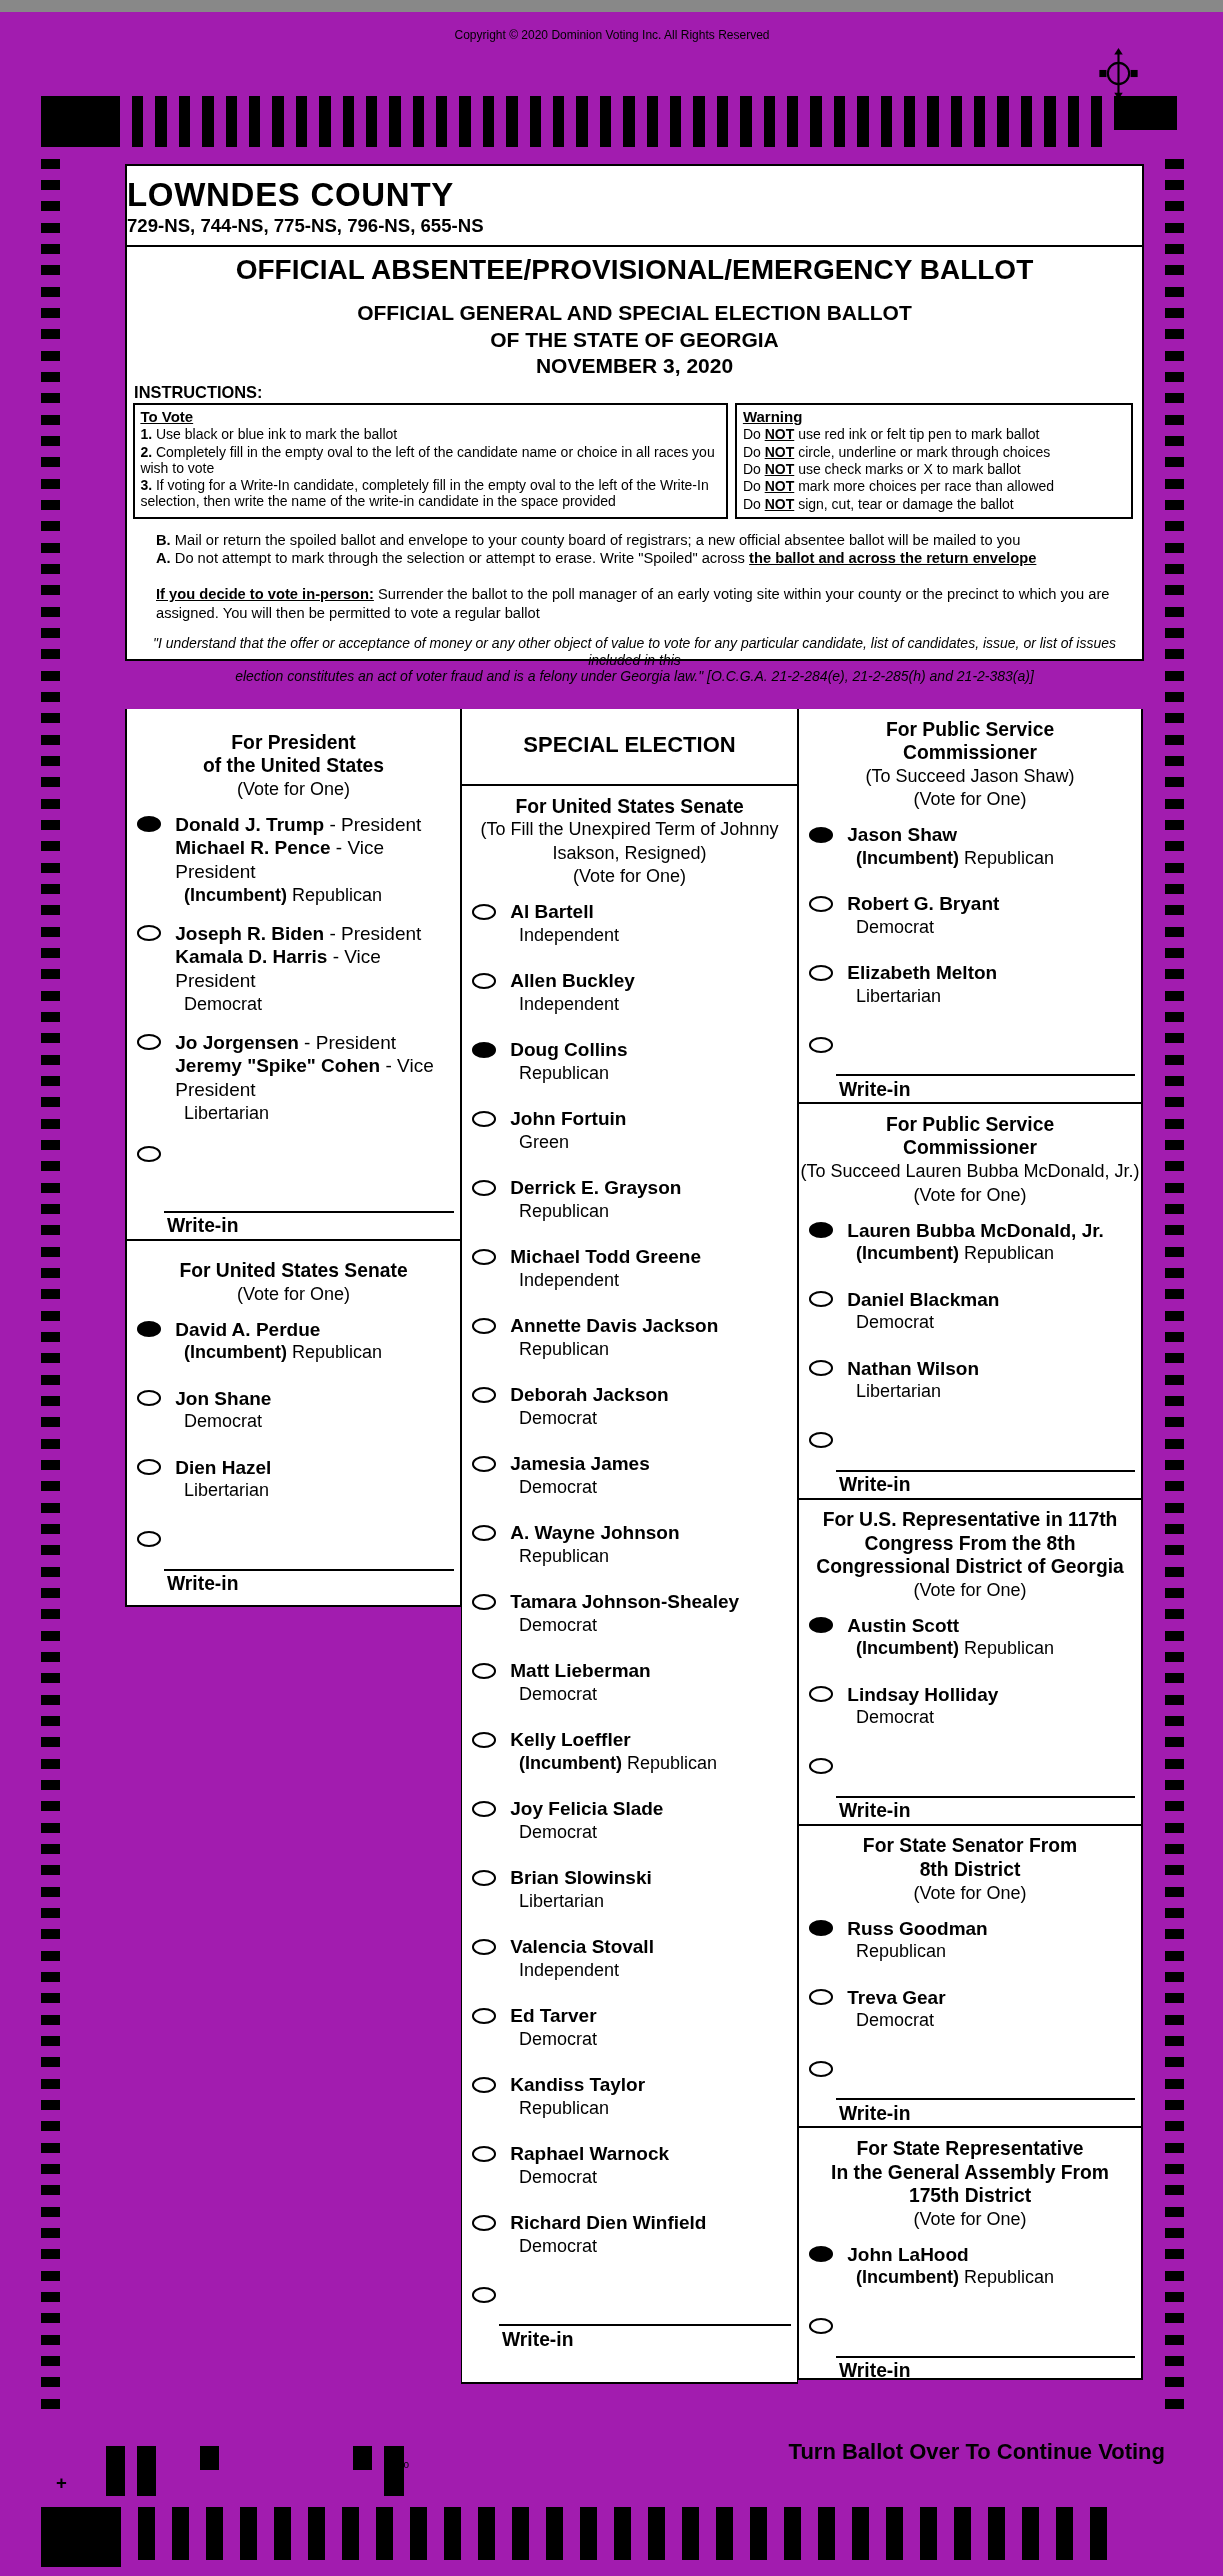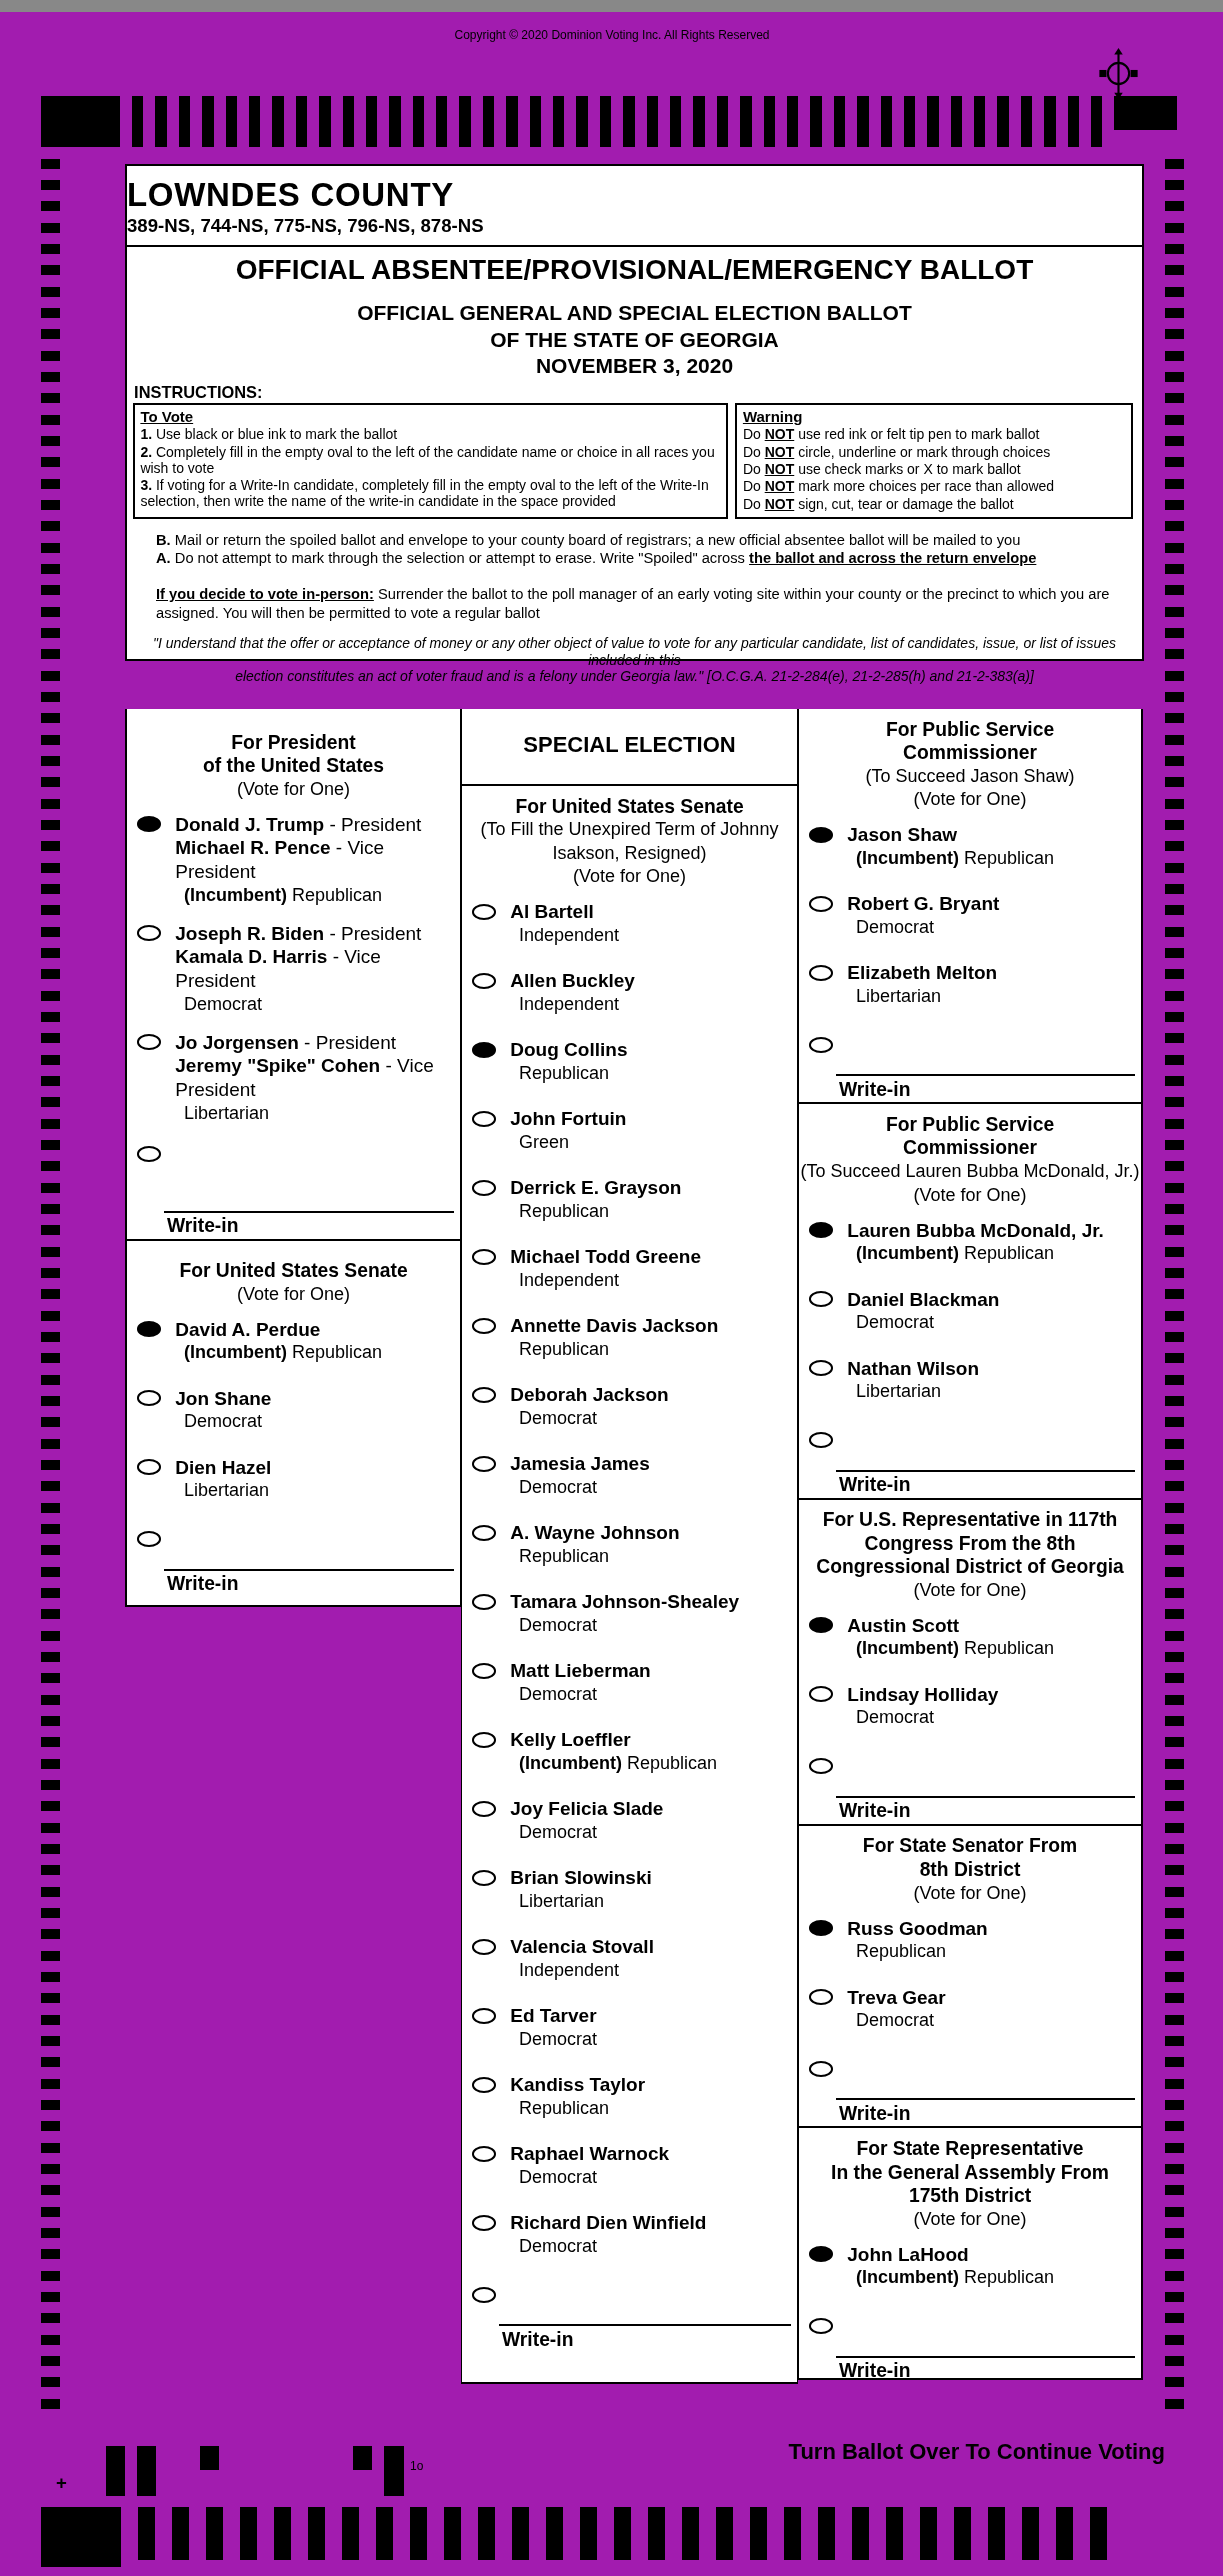--- a/index.html
+++ b/index.html
@@ -90,21 +90,21 @@
 
   .turnover { position:absolute; top:2427px; right:59px; font-size:22px; font-weight:bold; }
 
   .barcode { position:absolute; left:106px; top:2434px; width:307px; height:51px; }
   .bc { position:absolute; background:#000; top:0; }
   .bc1 { left:0;   width:19.3px; height:50px; }
   .bc2 { left:31px; width:19.3px; height:50px; }
   .bc3 { left:94px; width:19.3px; height:24px; }
   .bc4 { left:247px; width:19.3px; height:24px; }
   .bc5 { left:278px; width:20px; height:50px; }
-  .bglyph { position:absolute; left:410px; top:2447px; font-size:12px; }
+  .bglyph { position:absolute; left:398px; top:2447px; font-size:10px; }
   .plus { position:absolute; left:56px; top:2460px; font-size:18.6px; font-weight:bold; }
 </style>
 </head>
 <body>
 
 <div class="page">
 
   <div class="copyright">Copyright © 2020 Dominion Voting Inc. All Rights Reserved</div>
 
   <div class="crosshair">
@@ -408,21 +408,21 @@
       <div class="bar"></div>
       <div class="bar"></div>
       <div class="bar"></div>
       <div class="bar"></div>
       <div class="bar"></div>
       <div class="bar"></div>
     </div>
 
   <div class="countybox">
     <div class="county">LOWNDES COUNTY</div>
-    <div class="codes">389-NS, 744-NS, 775-NS, 796-NS, 878-NS</div>
+    <div class="codes">729-NS, 744-NS, 775-NS, 796-NS, 655-NS</div>
   </div>
 
   <div class="mainbox">
     <div class="btitle">OFFICIAL ABSENTEE/PROVISIONAL/EMERGENCY BALLOT</div>
     <div class="etitle">OFFICIAL GENERAL AND SPECIAL ELECTION BALLOT</div>
     <div class="stline">OF THE STATE OF GEORGIA</div>
     <div class="dtline">NOVEMBER 3, 2020</div>
     <div class="ilabel">INSTRUCTIONS:</div>
 
     <div class="iboxes">

